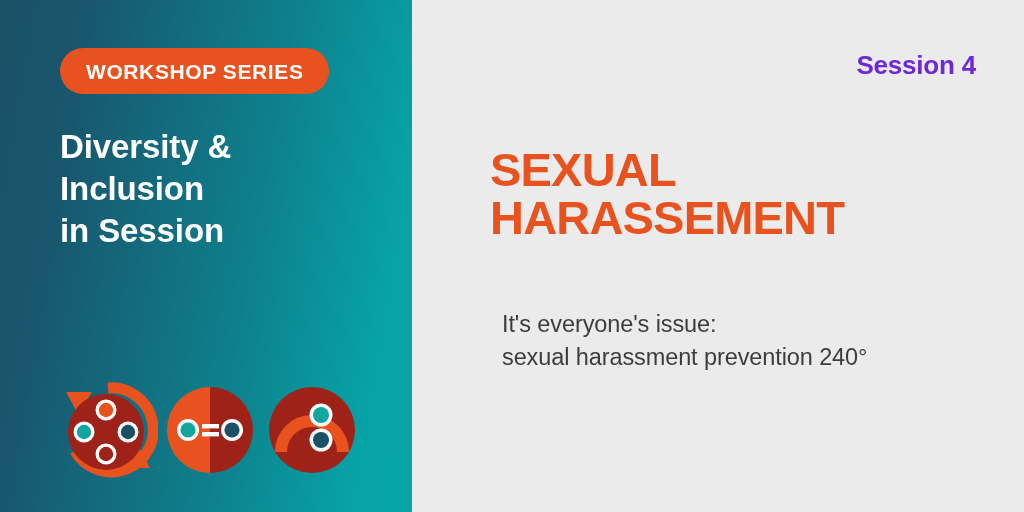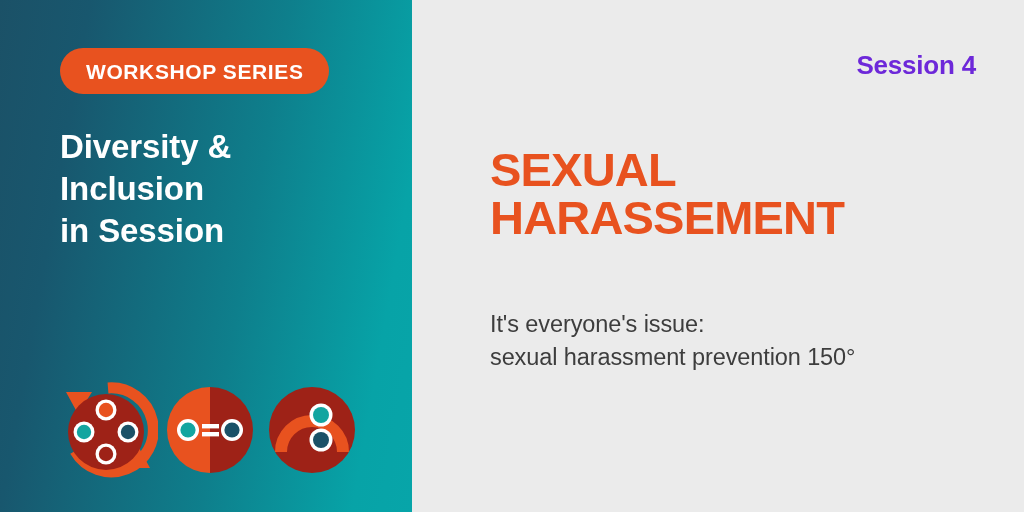--- a/index.html
+++ b/index.html
@@ -110,21 +110,21 @@
     position: absolute;
     left: 490px;
     top: 308px;
     width: 510px;
     color: #3d3d3d;
     font-size: 23.5px;
     font-weight: normal;
     line-height: 1.42;
     letter-spacing: -0.1px;
   }
-  .subtitle .sline { display: block; }
+  .subtitle .sline { display: block; margin-left: 12px; }
 
   
   .logo {
     position: absolute;
     right: 26px;
     bottom: 26px;
     width: 120px;
     height: 74px;
   }
   .logo svg { display: block; width: 100%; height: 100%; }
@@ -204,17 +204,17 @@
 
   <div class="session-label">Session 4</div>
 
   <div class="main-title">
     <span class="tline">SEXUAL</span>
     <span class="tline">HARASSEMENT</span>
   </div>
 
   <div class="subtitle">
     <span class="sline">It's everyone's issue:</span>
-    <span class="sline">sexual harassment prevention 150°</span>
+    <span class="sline">sexual harassment prevention 240°</span>
   </div>
 
 
 </div>
 
 </body></html>

